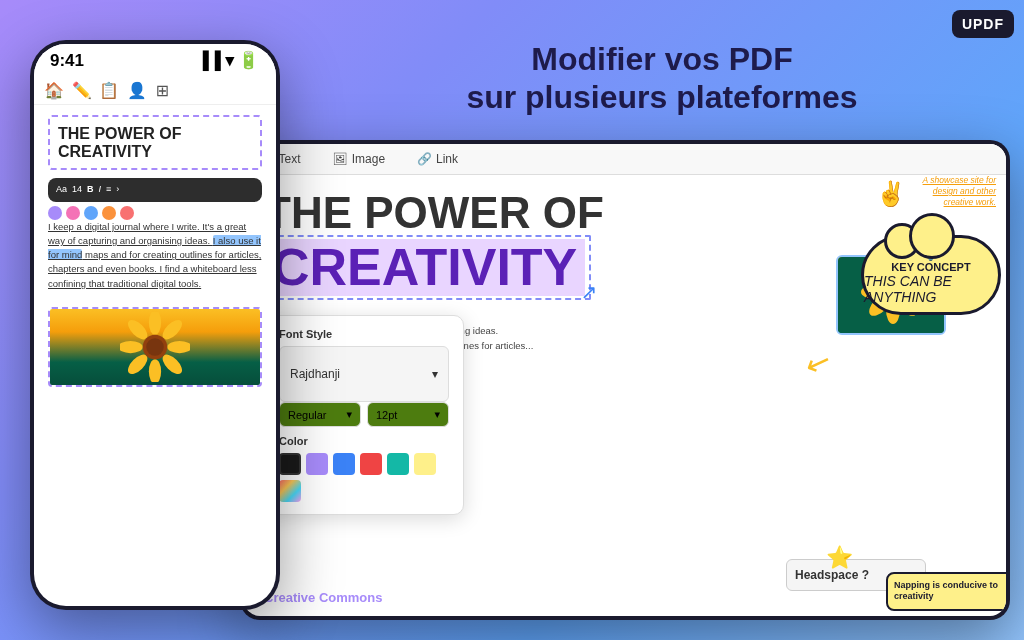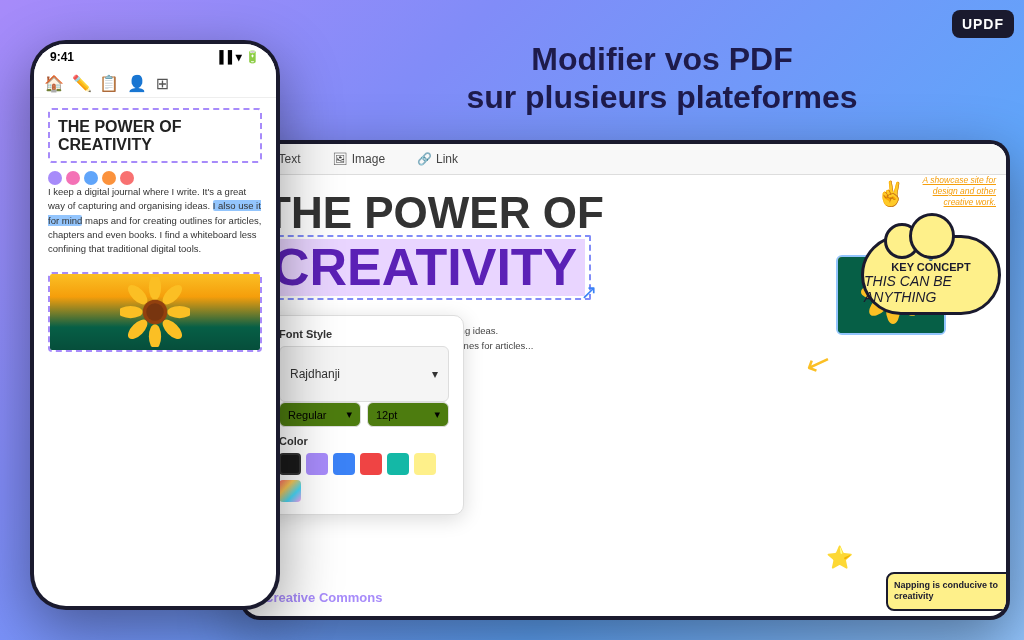--- a/index.html
+++ b/index.html
@@ -60,21 +60,21 @@
       border-radius: 32px;
       overflow: hidden;
       position: relative;
     }
     .phone-status-bar {
       background: white;
       display: flex;
       justify-content: space-between;
       align-items: center;
       padding: 6px 16px;
-      font-size: 12px;
+      font-size: 17px;
       font-weight: 700;
     }
     .phone-toolbar {
       background: white;
       display: flex;
       gap: 8px;
       padding: 4px 10px;
       border-bottom: 1px solid #eee;
       font-size: 10px;
       color: #555;
@@ -120,20 +120,21 @@
     .color-dot {
       width: 14px;
       height: 14px;
       border-radius: 50%;
     }
     .phone-body-text {
       font-size: 9.5px;
       line-height: 1.5;
       color: #333;
       margin-bottom: 16px;
+      text-decoration: underline;
     }
     .highlight-text {
       background: #93c5fd;
       border-radius: 2px;
     }
     .phone-image-box {
       border: 2px dashed #a78bfa;
       border-radius: 4px;
       width: 100%;
       height: 80px;
@@ -482,20 +483,28 @@
       <span>👤</span>
       <span>⊞</span>
     </div>
 
     <div class="phone-content">
       <div class="phone-title-box">
         <div class="title-text">
           <div>THE POWER OF</div>
           <div>CREATIVITY</div>
         </div>
+      </div>
+      <div class="text-toolbar">
+        <span>Aa</span>
+        <span>14</span>
+        <span><b>B</b></span>
+        <span><i>I</i></span>
+        <span>≡</span>
+        <span>›</span>
       </div>
       <div class="color-dots">
         <div class="color-dot" style="background:#a78bfa"></div>
         <div class="color-dot" style="background:#f472b6"></div>
         <div class="color-dot" style="background:#60a5fa"></div>
         <div class="color-dot" style="background:#fb923c"></div>
         <div class="color-dot" style="background:#f87171"></div>
       </div>
       <div class="phone-body-text">
         I keep a digital journal where I write. It's a great way of capturing and organising ideas. <span class="highlight-text">I also use it for mind</span> maps and for creating outlines for articles, chapters and even books. I find a whiteboard less confining that traditional digital tools.
@@ -618,20 +627,23 @@
         </div>
 
         <div class="deco-key-concept">
           <div class="key-concept-cloud">
             <span class="lightbulb-icon">💡</span>
             <span>KEY CONCEPT</span>
             <span class="key-concept-sub">This can be anything</span>
           </div>
         </div>
 
+        <div class="deco-headspace">
+          <span>Headspace ?</span>
+        </div>
 
         <div class="deco-napping">
           <span>Napping is conducive to creativity</span>
         </div>
 
         <div class="deco-star">⭐</div>
       </div>
     </div>
   </div>
 </div>

